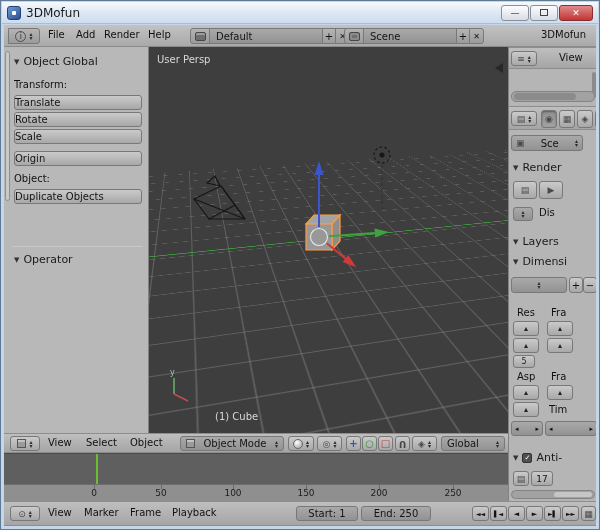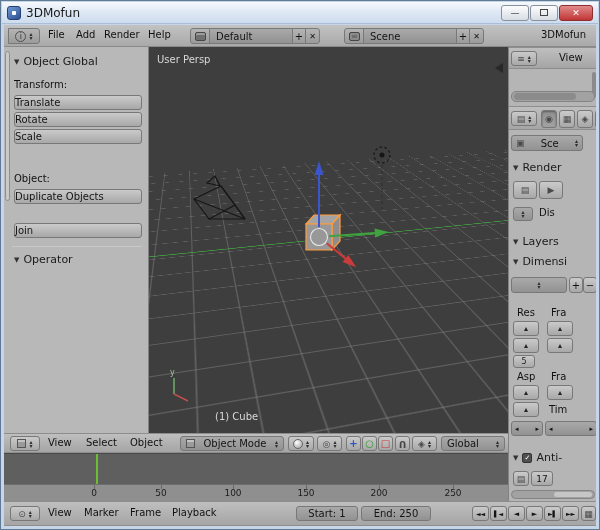--- a/index.html
+++ b/index.html
@@ -116,21 +116,21 @@
       </div>
       <span class="lbl" style="left:44px;top:4px;">File</span>
       <span class="lbl" style="left:72px;top:4px;">Add</span>
       <span class="lbl" style="left:100px;top:4px;">Render</span>
       <span class="lbl" style="left:144px;top:4px;">Help</span>
 
       <div class="grp" style="left:186px;">
         <span class="seg first" style="width:20px;">
             <span class="mini-screen"></span>
           </span>
-        <span class="seg txt" style="width:84px;">
+        <span class="seg txt" style="width:114px;">
             <span>Default</span>
           </span>
         <span class="seg" style="width:14px;">
             <i>+</i>
           </span>
         <span class="seg last" style="width:15px;font-size:8px;">
             <i>✕</i>
           </span>
       </div>
 
@@ -155,23 +155,23 @@
     <div class="toolshelf">
       <div class="vsb"></div>
       <div class="ph" style="left:10px;top:8px;">
         <span class="tri">▼</span>
         <span>Object Global</span>
       </div>
       <span class="lbl" style="left:10px;top:32px;font-size:10px;">Transform:</span>
       <span class="b left tsbtn" style="top:48px;">Translate</span>
       <span class="b left tsbtn" style="top:65px;">Rotate</span>
       <span class="b left tsbtn" style="top:82px;">Scale</span>
+      <span class="b left tsbtn" style="top:104px;">Origin</span>
       <span class="lbl" style="left:10px;top:126px;font-size:10px;">Object:</span>
       <span class="b left tsbtn" style="top:142px;">Duplicate Objects</span>
-      <span class="b left tsbtn" style="top:176px;">Join</span>
       <div class="sep" style="top:199px;"></div>
       <div class="ph" style="left:10px;top:206px;">
         <span class="tri">▼</span>
         <span>Operator</span>
       </div>
     </div>
 
     <div class="viewport">
       <div class="grid">
         <div class="grid-axis"></div>

